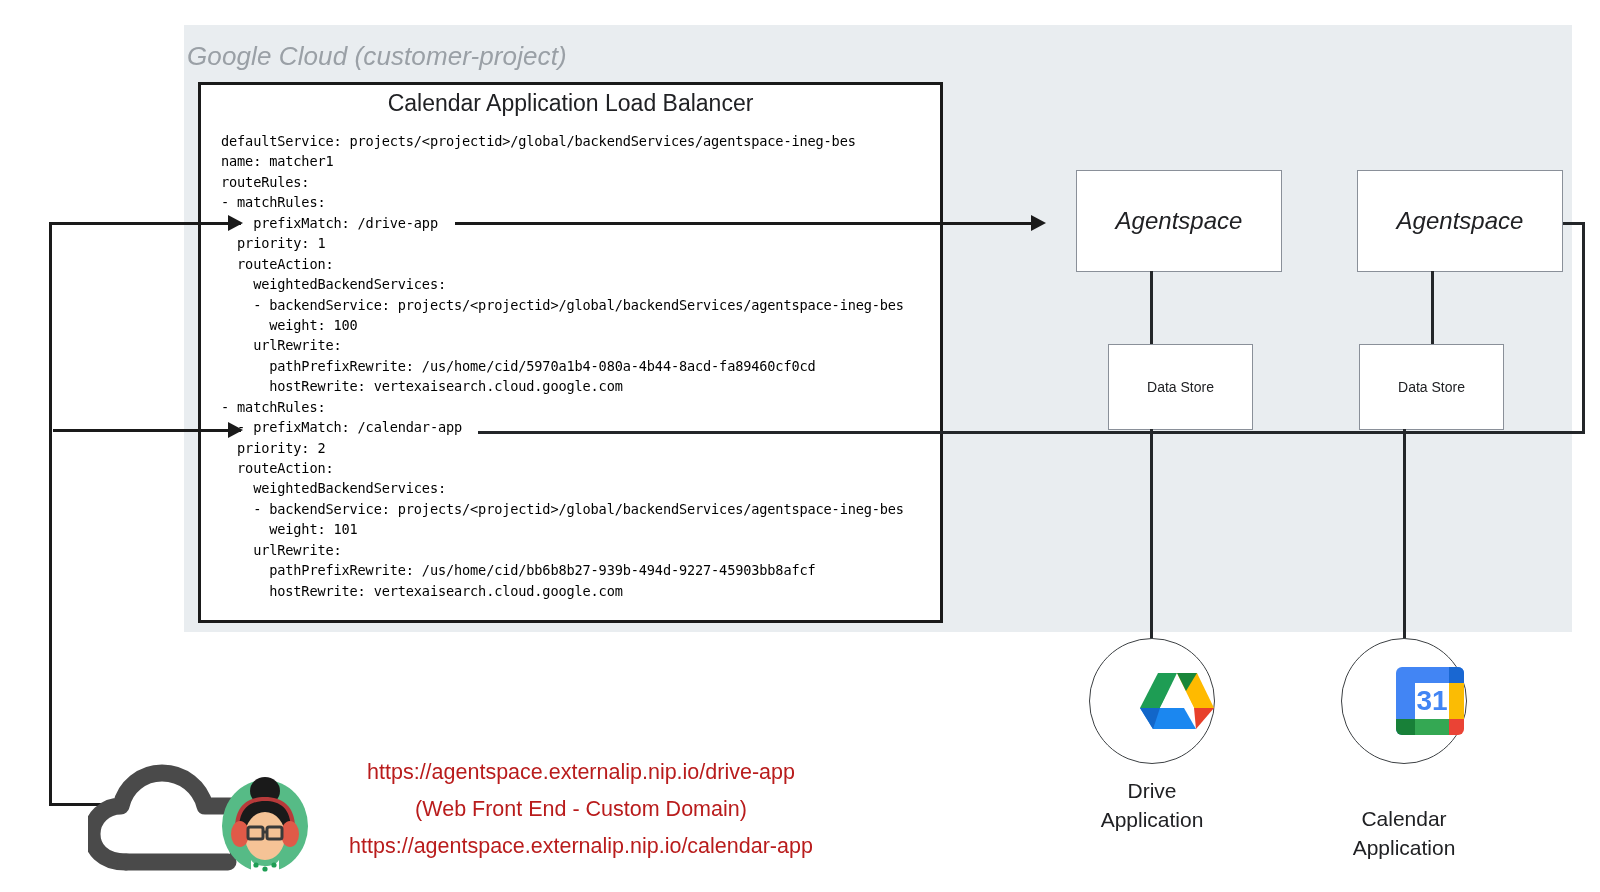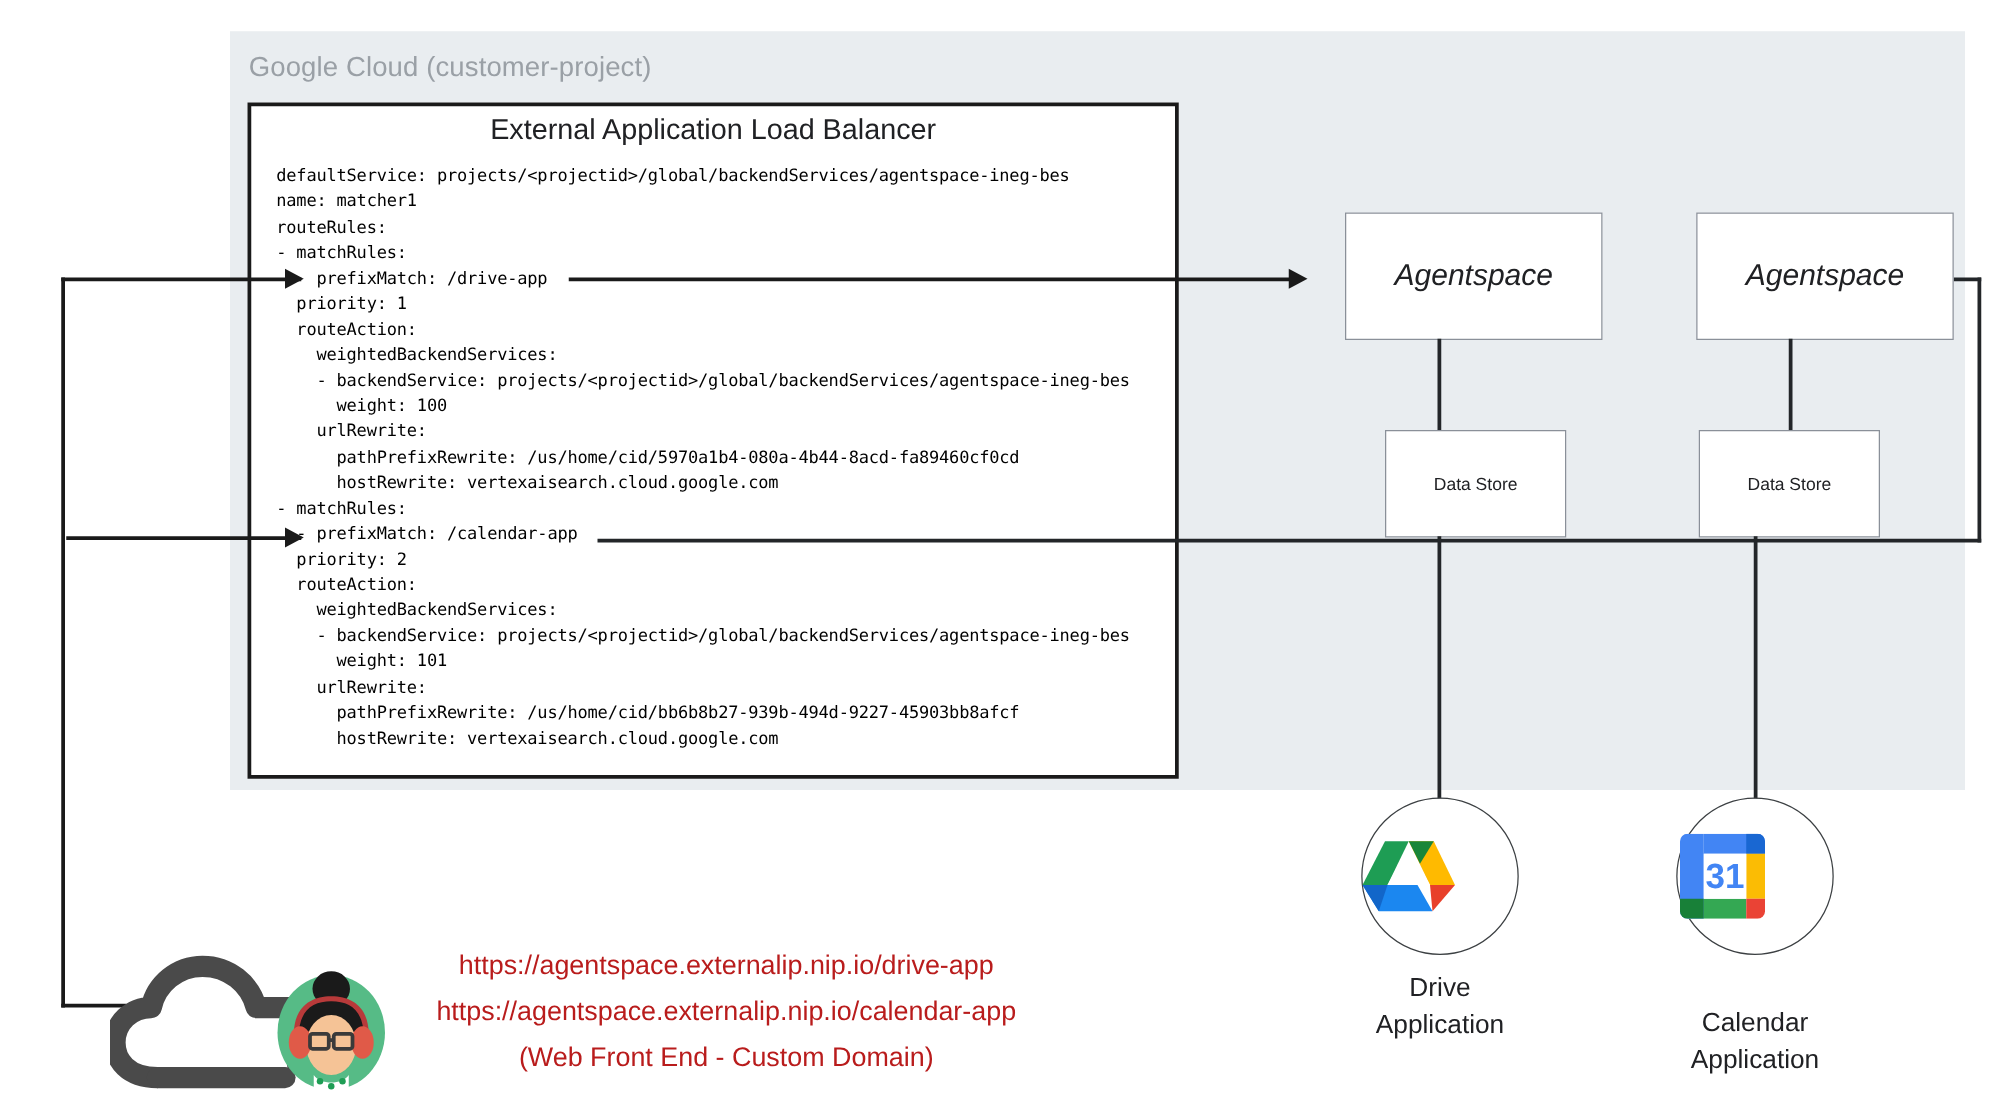--- a/index.html
+++ b/index.html
@@ -23,26 +23,27 @@
   #cloud-panel {
     position: absolute;
     left: 184px;
     top: 25px;
     width: 1388px;
     height: 607px;
     background: #e9edf0;
   }
   #cloud-panel-label {
     position: absolute;
-    left: 199px;
+    left: 187px;
     top: 41px;
-    font-size: 22px;
+    font-size: 26px;
     color: #9aa0a6;
     letter-spacing: 0.1px;
     white-space: nowrap;
+    font-style: italic;
   }
   
   #lb-box {
     position: absolute;
     left: 198px;
     top: 82px;
     width: 745px;
     height: 541px;
     background: #ffffff;
     border: 3px solid #1a1a1a;
@@ -116,21 +117,21 @@
   .app-circle {
     position: absolute;
     width: 126px;
     height: 126px;
     border-radius: 50%;
     background: #ffffff;
     border: 1.5px solid #3c4043;
     box-sizing: border-box;
     display: flex;
     align-items: center;
-    justify-content: flex-start;
+    justify-content: flex-end;
   }
   .app-label {
     position: absolute;
     width: 220px;
     text-align: center;
     font-size: 21px;
     line-height: 29px;
     color: #202124;
   }
   
@@ -155,21 +156,21 @@
 </style>
 </head>
 <body>
 
 <div id="canvas">
 
   <div id="cloud-panel"></div>
   <div id="cloud-panel-label">Google Cloud (customer-project)</div>
 
   <div id="lb-box"></div>
-  <div id="lb-title">External Application Load Balancer</div>
+  <div id="lb-title">Calendar Application Load Balancer</div>
   <div id="lb-yaml"><div>defaultService: projects/&lt;projectid&gt;/global/backendServices/agentspace-ineg-bes</div><div>name: matcher1</div><div>routeRules:</div><div>- matchRules:</div><div>    prefixMatch: /drive-app</div><div>  priority: 1</div><div>  routeAction:</div><div>    weightedBackendServices:</div><div>    - backendService: projects/&lt;projectid&gt;/global/backendServices/agentspace-ineg-bes</div><div>      weight: 100</div><div>    urlRewrite:</div><div>      pathPrefixRewrite: /us/home/cid/5970a1b4-080a-4b44-8acd-fa89460cf0cd</div><div>      hostRewrite: vertexaisearch.cloud.google.com</div><div>- matchRules:</div><div>  - prefixMatch: /calendar-app</div><div>  priority: 2</div><div>  routeAction:</div><div>    weightedBackendServices:</div><div>    - backendService: projects/&lt;projectid&gt;/global/backendServices/agentspace-ineg-bes</div><div>      weight: 101</div><div>    urlRewrite:</div><div>      pathPrefixRewrite: /us/home/cid/bb6b8b27-939b-494d-9227-45903bb8afcf</div><div>      hostRewrite: vertexaisearch.cloud.google.com</div></div>
 
   <div class="line-v" style="left:49px; top:222px; height:584px;"></div>
   <div class="line-h" style="left:49px; top:803px; width:52px;"></div>
 
   <div class="line-h" style="left:49px; top:222px; width:192px;"></div>
   <div class="arrow-right" style="left:228px; top:215px;"></div>
 
   <div class="line-h" style="left:53px; top:429px; width:188px;"></div>
   <div class="arrow-right" style="left:228px; top:422px;"></div>
@@ -271,17 +272,17 @@
         <path d="M163 104 C168 112 186 112 191 104 L191 116 L163 116 Z" fill="#ffffff"></path>
         <circle cx="168" cy="109" r="2.6" fill="#1e9d54"></circle>
         <circle cx="177" cy="113" r="2.6" fill="#1e9d54"></circle>
         <circle cx="186" cy="109" r="2.6" fill="#1e9d54"></circle>
       </g>
     </svg>
   </div>
 
   <div id="url-block">
     <div>https://agentspace.externalip.nip.io/drive-app</div>
+    <div>(Web Front End - Custom Domain)</div>
     <div>https://agentspace.externalip.nip.io/calendar-app</div>
-    <div>(Web Front End - Custom Domain)</div>
   </div>
 
 </div>
 
 </body></html>

